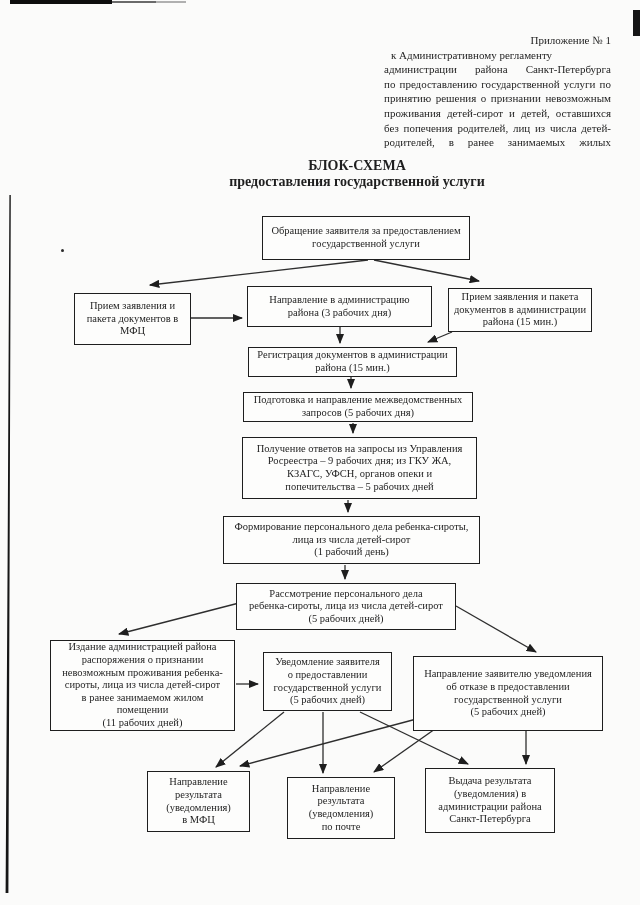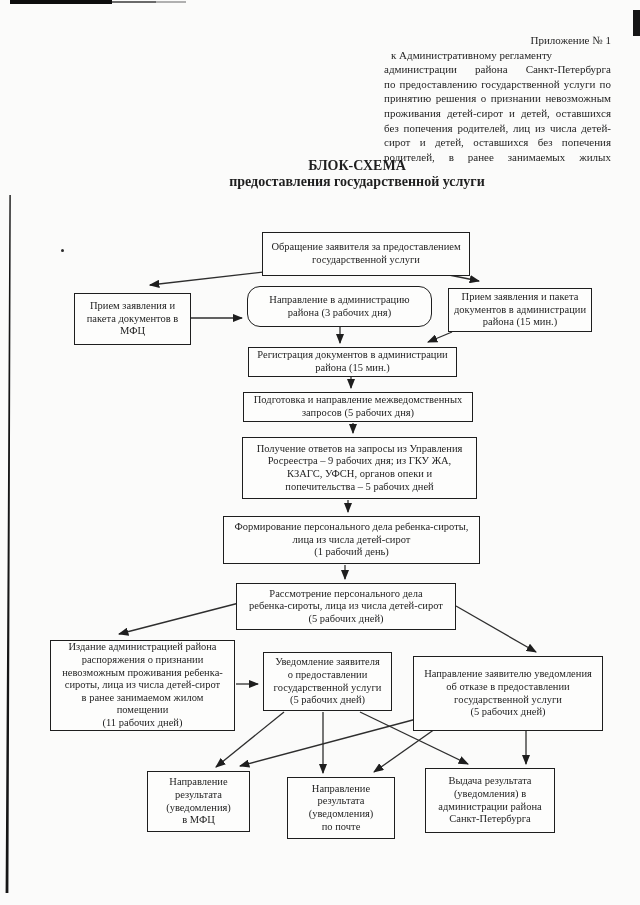--- a/index.html
+++ b/index.html
@@ -54,21 +54,20 @@
   <div class="art spot"></div>
 
   <div class="doc-note">
     <div class="doc-line r">Приложение № 1</div>
     <div class="doc-line l">к Административному регламенту</div>
     <div class="doc-line j">администрации района Санкт-Петербурга</div>
     <div class="doc-line j">по предоставлению государственной услуги по</div>
     <div class="doc-line j">принятию решения о признании невозможным</div>
     <div class="doc-line j">проживания детей-сирот и детей, оставшихся</div>
     <div class="doc-line j">без попечения родителей, лиц из числа детей-</div>
-    <div class="doc-line j">сирот и детей, оставшихся без попечения</div>
     <div class="doc-line j">родителей, в ранее занимаемых жилых</div>
   </div>
 
   <div class="chart-title">
     <div>БЛОК-СХЕМА</div>
     <div>предоставления государственной услуги</div>
   </div>
 
   <svg class="edges" viewBox="0 0 640 905">
     <defs>
@@ -94,26 +93,26 @@
         <line x1="284" y1="712" x2="216" y2="767" stroke="#2e2e2e" stroke-width="1.3" marker-end="url(#ah)"></line>
         <line x1="323" y1="712" x2="323" y2="773" stroke="#2e2e2e" stroke-width="1.3" marker-end="url(#ah)"></line>
         <line x1="360" y1="712" x2="468" y2="764" stroke="#2e2e2e" stroke-width="1.3" marker-end="url(#ah)"></line>
         <line x1="424" y1="717" x2="240" y2="766" stroke="#2e2e2e" stroke-width="1.3" marker-end="url(#ah)"></line>
         <line x1="452" y1="717" x2="374" y2="772" stroke="#2e2e2e" stroke-width="1.3" marker-end="url(#ah)"></line>
         <line x1="526" y1="717" x2="526" y2="764" stroke="#2e2e2e" stroke-width="1.3" marker-end="url(#ah)"></line>
       </g>
   </svg>
 
   <div id="node-layer">
-      <div class="node" style="left: 262px; top: 232px; width: 208px; height: 44px;">Обращение заявителя за предоставлением
+      <div class="node" style="left: 262px; top: 216px; width: 208px; height: 44px;">Обращение заявителя за предоставлением
 государственной услуги</div>
       <div class="node" style="left: 74px; top: 293px; width: 117px; height: 52px;">Прием заявления и
 пакета документов в
 МФЦ</div>
-      <div class="node" style="left: 247px; top: 286px; width: 185px; height: 41px; border-radius: 13px;">Направление в администрацию
+      <div class="node" style="left: 247px; top: 286px; width: 185px; height: 41px;">Направление в администрацию
 района (3 рабочих дня)</div>
       <div class="node" style="left: 448px; top: 288px; width: 144px; height: 44px;">Прием заявления и пакета
 документов в администрации
 района (15 мин.)</div>
       <div class="node" style="left: 248px; top: 347px; width: 209px; height: 30px;">Регистрация документов в администрации
 района (15 мин.)</div>
       <div class="node" style="left: 243px; top: 392px; width: 230px; height: 30px;">Подготовка и направление межведомственных
 запросов (5 рабочих дня)</div>
       <div class="node" style="left: 242px; top: 437px; width: 235px; height: 62px;">Получение ответов на запросы из Управления
 Росреестра – 9 рабочих дня; из ГКУ ЖА,

